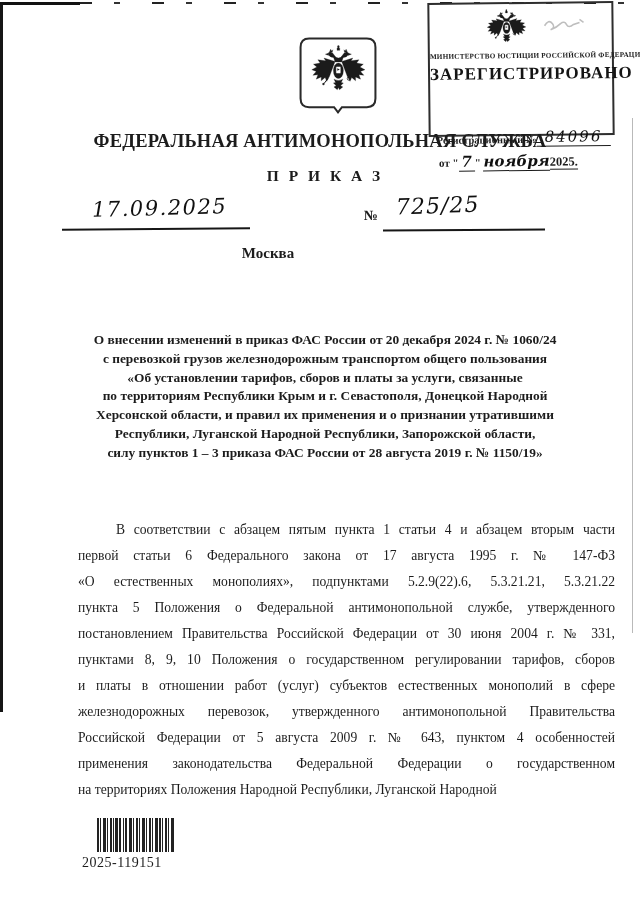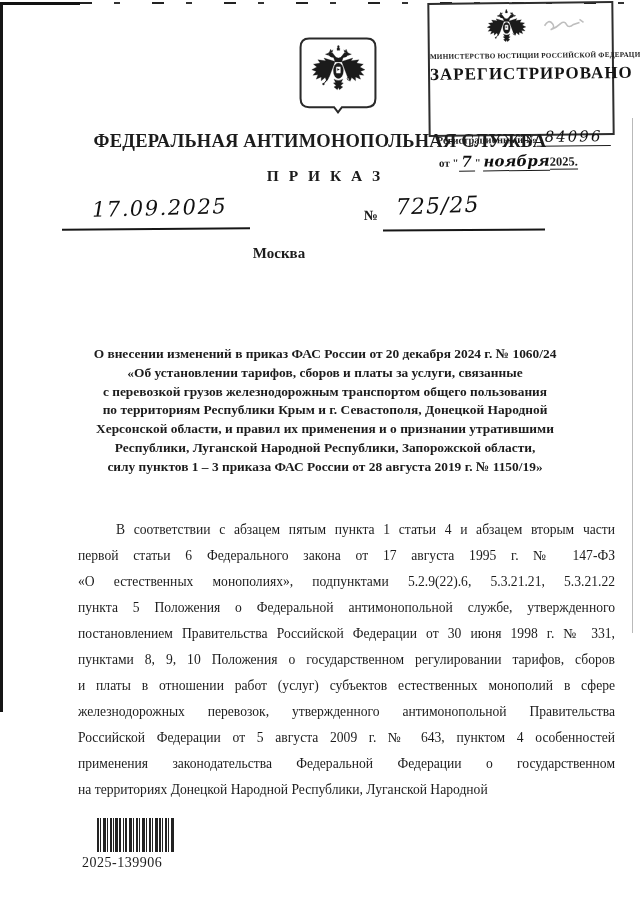--- a/index.html
+++ b/index.html
@@ -41,24 +41,24 @@
   
   .agency { position:absolute; left:40px; top:131px; width:560px; text-align:center;
     font-size:18.5px; font-weight:bold; letter-spacing:.2px; white-space:nowrap; }
   .doc-type { position:absolute; left:0; top:167px; width:650px; text-align:center;
     font-size:15.5px; font-weight:bold; letter-spacing:3px; }
   .date-hand { position:absolute; left:92px; top:196px; font-size:21px; letter-spacing:1.5px; transform:rotate(-1.5deg); }
   .date-underline { position:absolute; left:62px; top:228px; width:188px; height:2px; background:#161616; transform:rotate(-0.5deg); }
   .no-label { position:absolute; left:364px; top:208px; font-size:14px; font-weight:bold; }
   .no-hand { position:absolute; left:396px; top:193px; font-size:22px; letter-spacing:1px; transform:rotate(-2deg); }
   .no-underline { position:absolute; left:383px; top:229px; width:162px; height:2px; background:#161616; transform:rotate(-0.4deg); }
-  .city { position:absolute; left:11px; top:245px; width:536px; text-align:center; font-size:15px; font-weight:bold; }
+  .city { position:absolute; left:0; top:245px; width:536px; text-align:center; font-size:15px; font-weight:bold; }
 
   
-  .subject { position:absolute; left:65px; top:345px; width:520px; text-align:center;
+  .subject { position:absolute; left:65px; top:331px; width:520px; text-align:center;
     font-size:13.4px; font-weight:bold; line-height:18.8px; }
   .subject div { white-space:nowrap; }
 
   
   .docbody { position:absolute; left:78px; top:479px; width:537px; font-size:13.6px; line-height:26px; }
   .body-line { text-align:justify; text-align-last:justify; height:26px; overflow:hidden; }
   .body-line.first { text-indent:38px;margin-top:38px; }
   .body-line.last { text-align-last:left; }
 
   
@@ -133,40 +133,40 @@
   <div class="date-hand hand">17.09.2025</div>
   <div class="date-underline"></div>
   <div class="no-label">№</div>
   <div class="no-hand hand">725/25</div>
   <div class="no-underline"></div>
 
   <div class="city">Москва</div>
 
   <div class="subject">
     <div>О внесении изменений в приказ ФАС России от 20 декабря 2024 г. № 1060/24</div>
+    <div>с перевозкой грузов железнодорожным транспортом общего пользования</div>
     <div>«Об установлении тарифов, сборов и платы за услуги, связанные</div>
-    <div>с перевозкой грузов железнодорожным транспортом общего пользования</div>
     <div>по территориям Республики Крым и г. Севастополя, Донецкой Народной</div>
     <div>Херсонской области, и правил их применения и о признании утратившими</div>
     <div>Республики, Луганской Народной Республики, Запорожской области,</div>
     <div>силу пунктов 1 – 3 приказа ФАС России от 28 августа 2019 г. № 1150/19»</div>
   </div>
 
   <div class="docbody">
     <div class="body-line first">В соответствии с абзацем пятым пункта 1 статьи 4 и абзацем вторым части</div>
     <div class="body-line">первой статьи 6 Федерального закона от 17 августа 1995 г. № 147-ФЗ</div>
     <div class="body-line">«О естественных монополиях», подпунктами 5.2.9(22).6, 5.3.21.21, 5.3.21.22</div>
     <div class="body-line">пункта 5 Положения о Федеральной антимонопольной службе, утвержденного</div>
-    <div class="body-line">постановлением Правительства Российской Федерации от 30 июня 1998 г. № 331,</div>
+    <div class="body-line">постановлением Правительства Российской Федерации от 30 июня 2004 г. № 331,</div>
     <div class="body-line">пунктами 8, 9, 10 Положения о государственном регулировании тарифов, сборов</div>
     <div class="body-line">и платы в отношении работ (услуг) субъектов естественных монополий в сфере</div>
     <div class="body-line">железнодорожных перевозок, утвержденного антимонопольной Правительства</div>
     <div class="body-line">Российской Федерации от 5 августа 2009 г. № 643, пунктом 4 особенностей</div>
     <div class="body-line">применения законодательства Федеральной Федерации о государственном</div>
-    <div class="body-line last">на территориях Донецкой Народной Республики, Луганской Народной</div>
+    <div class="body-line last">на территориях Положения Народной Республики, Луганской Народной</div>
   </div>
 
   <svg class="barcode" viewBox="0 0 78 34" preserveAspectRatio="none">
     <g fill="#222">
       <rect x="0" y="0" width="2" height="34"></rect>
         <rect x="3" y="0" width="1" height="34"></rect>
       <rect x="6" y="0" width="3" height="34"></rect>
         <rect x="10" y="0" width="1" height="34"></rect>
       <rect x="13" y="0" width="2" height="34"></rect>
         <rect x="16" y="0" width="1" height="34"></rect>
@@ -183,15 +183,15 @@
       <rect x="52" y="0" width="2" height="34"></rect>
         <rect x="55" y="0" width="1" height="34"></rect>
       <rect x="58" y="0" width="3" height="34"></rect>
         <rect x="62" y="0" width="2" height="34"></rect>
       <rect x="65" y="0" width="1" height="34"></rect>
         <rect x="68" y="0" width="2" height="34"></rect>
       <rect x="71" y="0" width="1" height="34"></rect>
         <rect x="74" y="0" width="3" height="34"></rect>
     </g>
   </svg>
-  <div class="barcode-text">2025-139906</div>
+  <div class="barcode-text">2025-119151</div>
 
 </div>
 
 </body></html>

